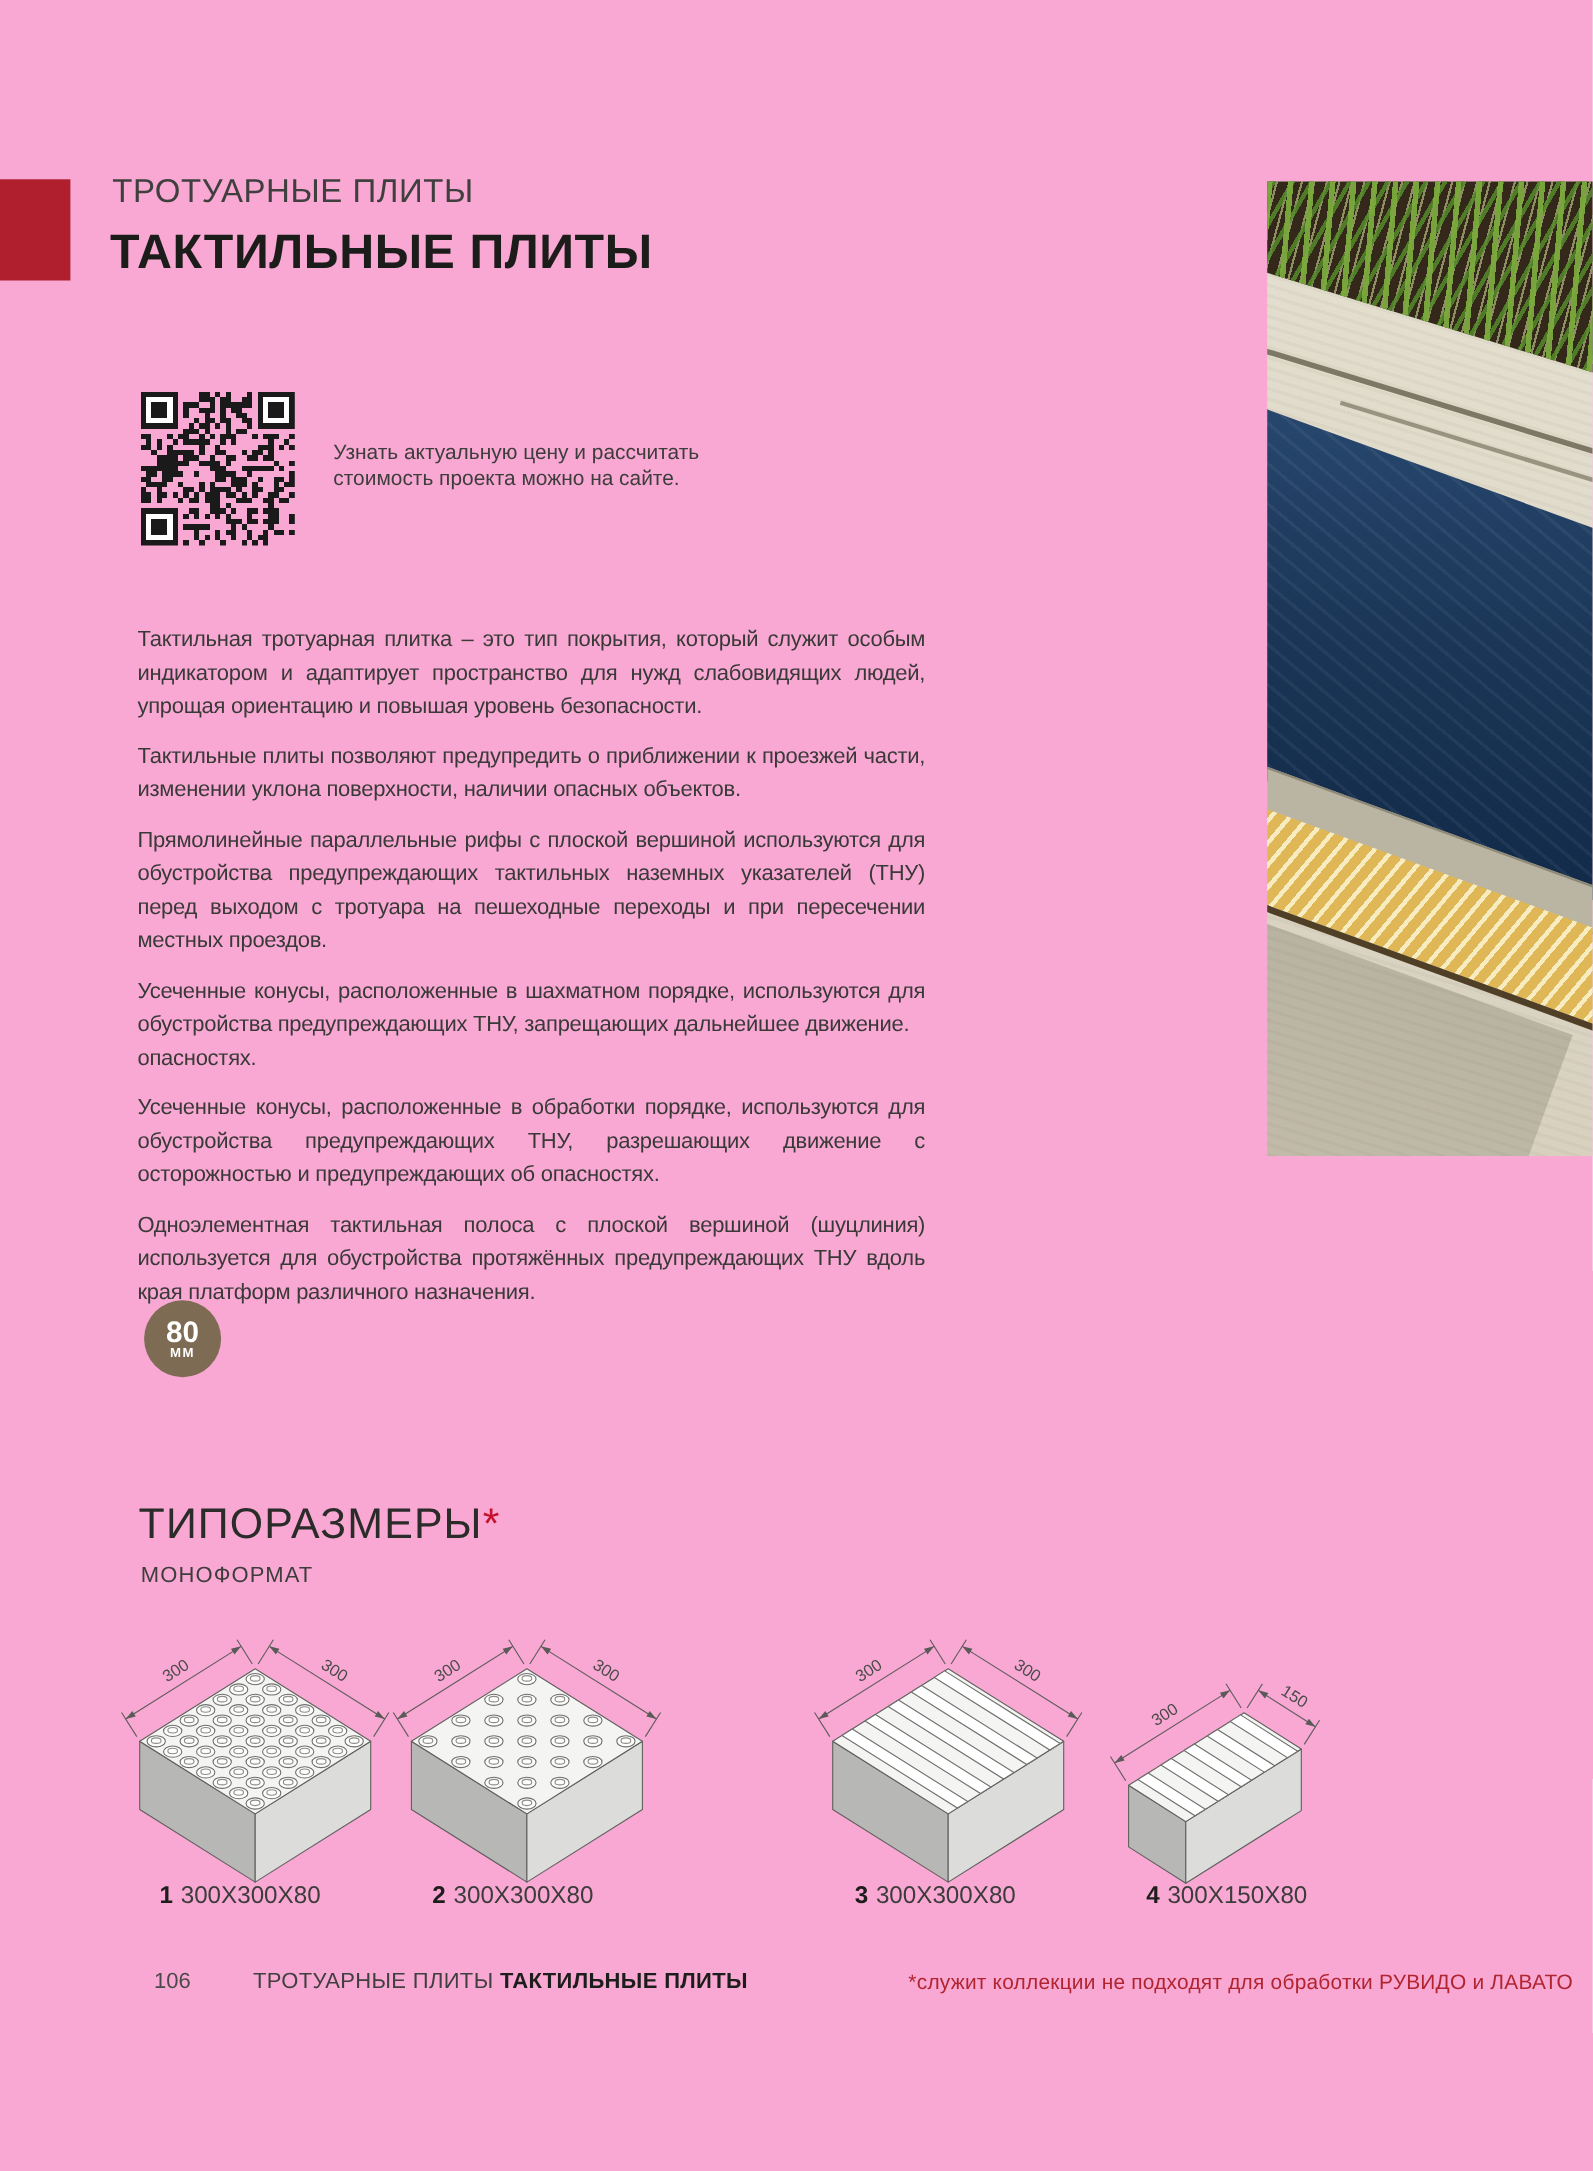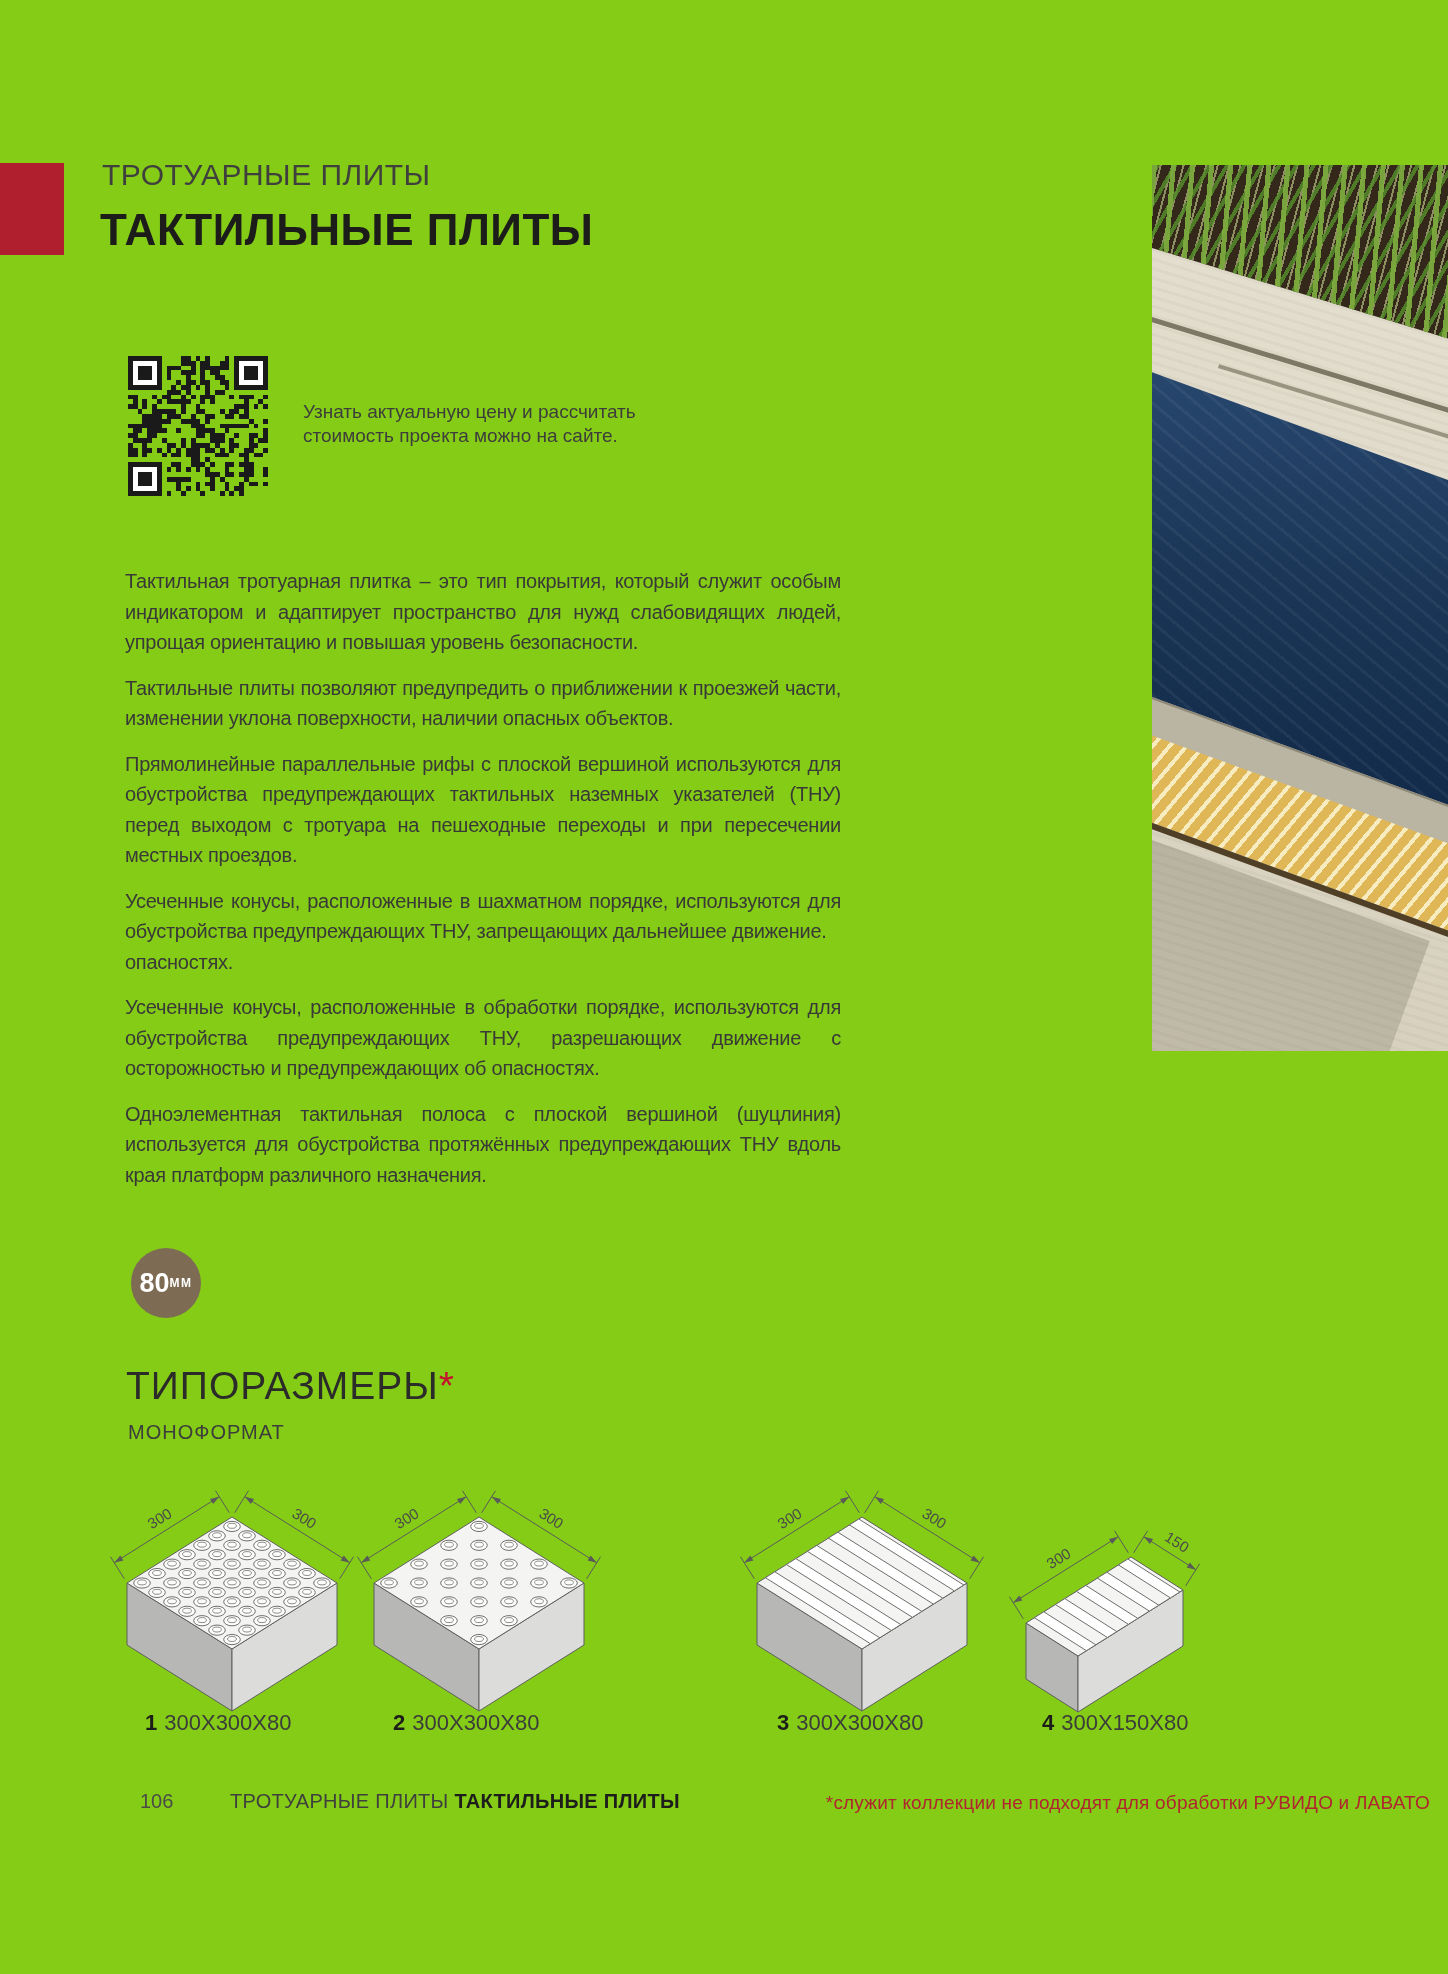--- a/index.html
+++ b/index.html
@@ -1,37 +1,37 @@
 <!DOCTYPE html>
 <html><head>
 <meta charset="utf-8">
 <style>
   html,body{margin:0;padding:0;background:#ffffff;}
-  .page{position:relative;width:1448px;height:1974px;background:#84cc16;
+  .page{position:relative;width:1448px;height:1974px;background:#f9a8d4;
         font-family:"Liberation Sans",sans-serif;overflow:hidden;color:#3a3a38;}
   .abs{position:absolute;}
 
   
   .red-square{left:0;top:163px;width:64px;height:92px;background:#b01f2e;}
   .eyebrow{left:102px;top:158px;font-size:30px;letter-spacing:.5px;color:#3f3f3e;font-weight:400;}
   .page-title{left:100px;top:205px;font-size:44px;font-weight:bold;color:#1c1c1a;letter-spacing:.5px;}
 
   
   .qr-box{left:128px;top:356px;width:140px;height:140px;}
   .qr-box svg{width:140px;height:140px;display:block;}
   .qr-caption{left:303px;top:400px;width:336px;font-size:19px;line-height:23.5px;color:#3d3d3b;}
 
   
   .intro{left:125px;top:566px;width:716px;}
   .intro p{margin:0 0 15px 0;font-size:20px;line-height:30.5px;letter-spacing:-.25px;
            text-align:justify;white-space:pre-line;color:#393937;}
 
   
-  .badge{left:131px;top:1248px;width:70px;height:70px;border-radius:50%;
-         display:flex;flex-direction:row;align-items:center;justify-content:center;
+  .badge{left:131px;top:1182px;width:70px;height:70px;border-radius:50%;
+         display:flex;flex-direction:column;align-items:center;justify-content:center;
          color:#fff;text-align:center;}
   .badge-value{font-size:27px;font-weight:bold;line-height:26px;}
   .badge-unit{font-size:12px;font-weight:bold;letter-spacing:1.5px;line-height:13px;}
 
   
   .sizes-heading{left:126px;top:1364px;font-size:39px;letter-spacing:1px;color:#2b2b29;font-weight:400;}
   .sizes-heading .mark{color:#c5112e;}
   .sizes-sub{left:128px;top:1421px;font-size:20px;letter-spacing:1px;color:#3d3d3b;}
 
   .tile-svg{width:256px;height:240px;display:block;}

